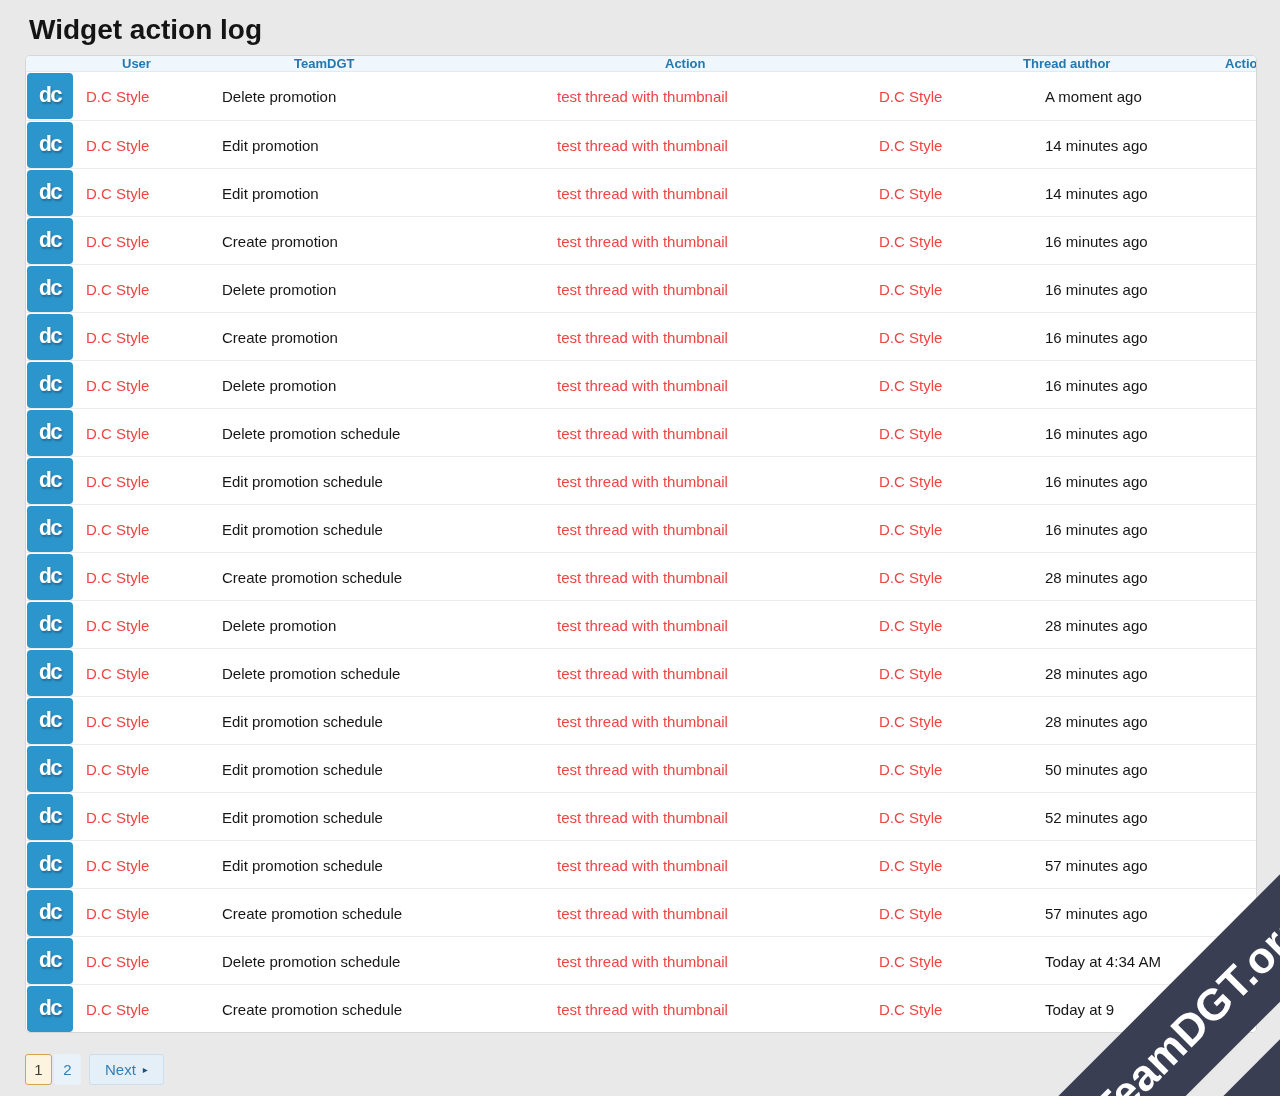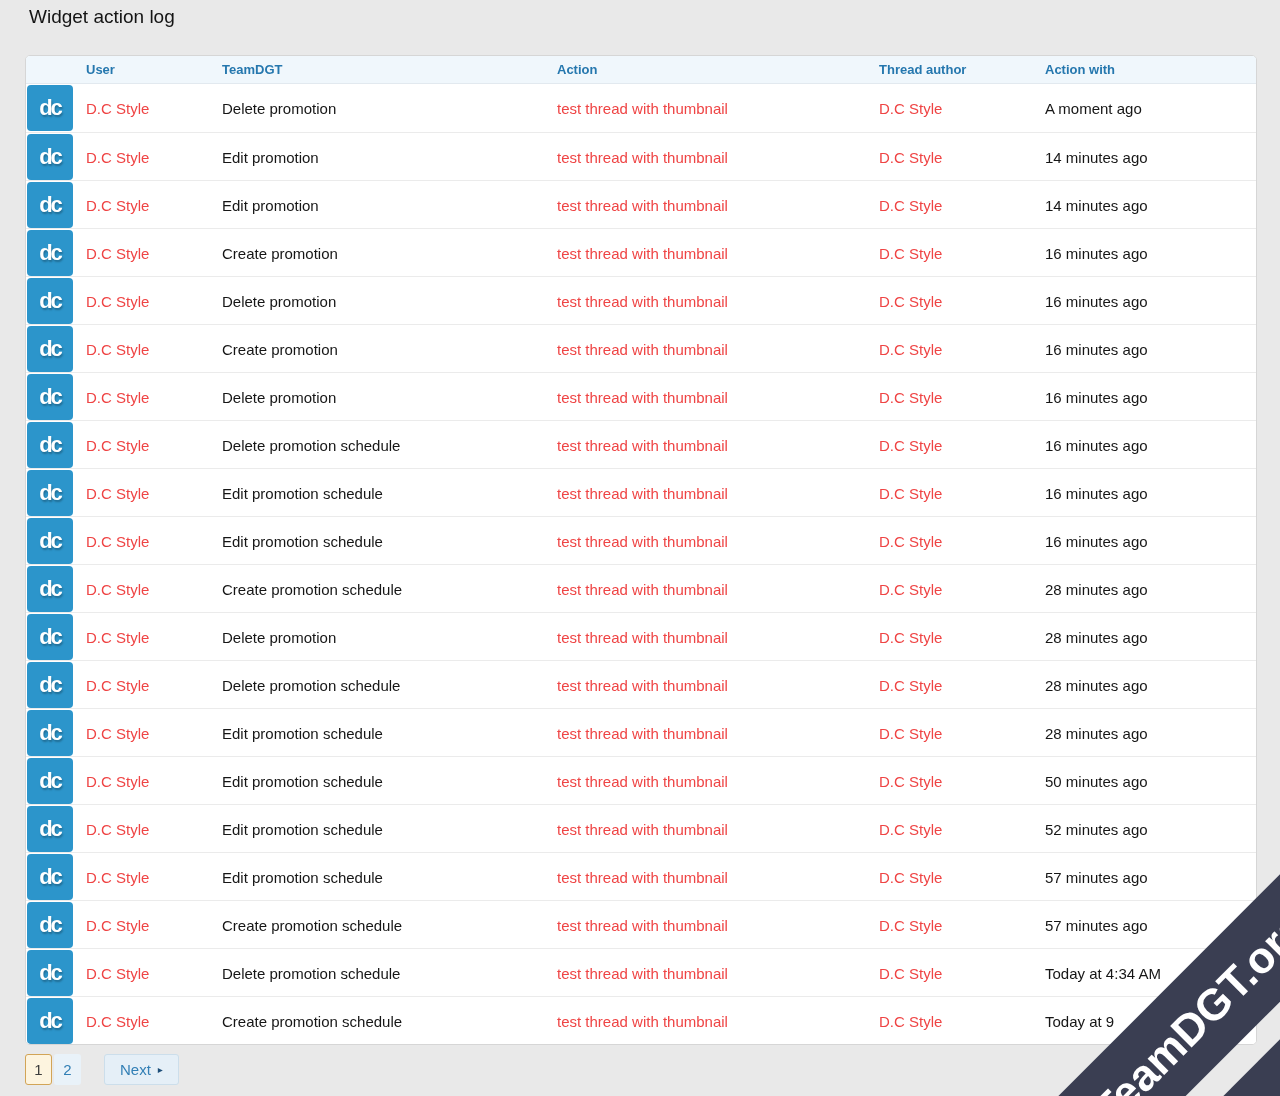--- a/index.html
+++ b/index.html
@@ -5,43 +5,44 @@
   * { box-sizing: border-box; margin: 0; padding: 0; }
   html, body { width: 1280px; height: 1096px; }
   body {
     background: #e9e9e9;
     font-family: "Liberation Sans", sans-serif;
     position: relative;
     overflow: hidden;
   }
   .page-title {
     position: absolute;
-    left: 29px; top: 6px;
-    font-size: 19px;
-    font-weight: 400;
+    left: 29px; top: 14px;
+    font-size: 28px;
+    font-weight: 700;
     color: #141414;
   }
   .card {
     position: absolute;
     left: 25px; top: 55px;
     width: 1232px;
     background: #ffffff;
     border: 1px solid #d6d6d6;
     border-radius: 5px;
     overflow: hidden;
   }
   .grid-row {
     display: grid;
     grid-template-columns: 48px 136px 335px 322px 166px 1fr;
     align-items: center;
   }
   .thead {
-    height: 28px;
+    height: 16px;
     background: #f0f7fc;
     border-bottom: 1px solid #e2e9ef;
+    gap: 36px;
   }
   .th {
     font-size: 13px;
     font-weight: bold;
     color: #2577ae;
     padding-left: 12px;
     white-space: nowrap;
   }
   .row { height: 48px; background: #fff; }
   .row + .row { border-top: 1px solid #ebebeb; }
@@ -60,20 +61,21 @@
   .avatar {
     width: 46px; height: 46px;
     border-radius: 4px;
     background: #2c95cb;
     color: #ffffff;
     display: flex; align-items: center; justify-content: center;
     font-size: 22px; font-weight: bold;
     letter-spacing: -2px;
     text-shadow: 1px 2px 2px rgba(0,0,0,0.28);
     cursor: pointer;
+    font-family: Liberation Mono, monospace;
   }
   .pagination {
     position: absolute;
     left: 25px; top: 1054px;
     display: flex; align-items: center; gap: 2px;
   }
   .page-btn {
     min-width: 27px; height: 31px;
     display: flex; align-items: center; justify-content: center;
     font-size: 15px;
@@ -81,21 +83,21 @@
     padding: 0 8px;
     cursor: pointer;
   }
   .page-current {
     background: #fdf4df;
     border: 1px solid #d2a456;
     color: #3d3d3d;
   }
   .page-link { background: #e9f2f9; color: #327fb5; }
   .next-btn {
-    margin-left: 21px;
+    margin-left: 6px;
     height: 31px;
     background: #e5eff7;
     border: 1px solid #ccdeeb;
     border-radius: 3px;
     color: #327fb5;
     display: flex; align-items: center; gap: 7px;
     padding: 0 15px;
     font-size: 15px;
     cursor: pointer;
   }

